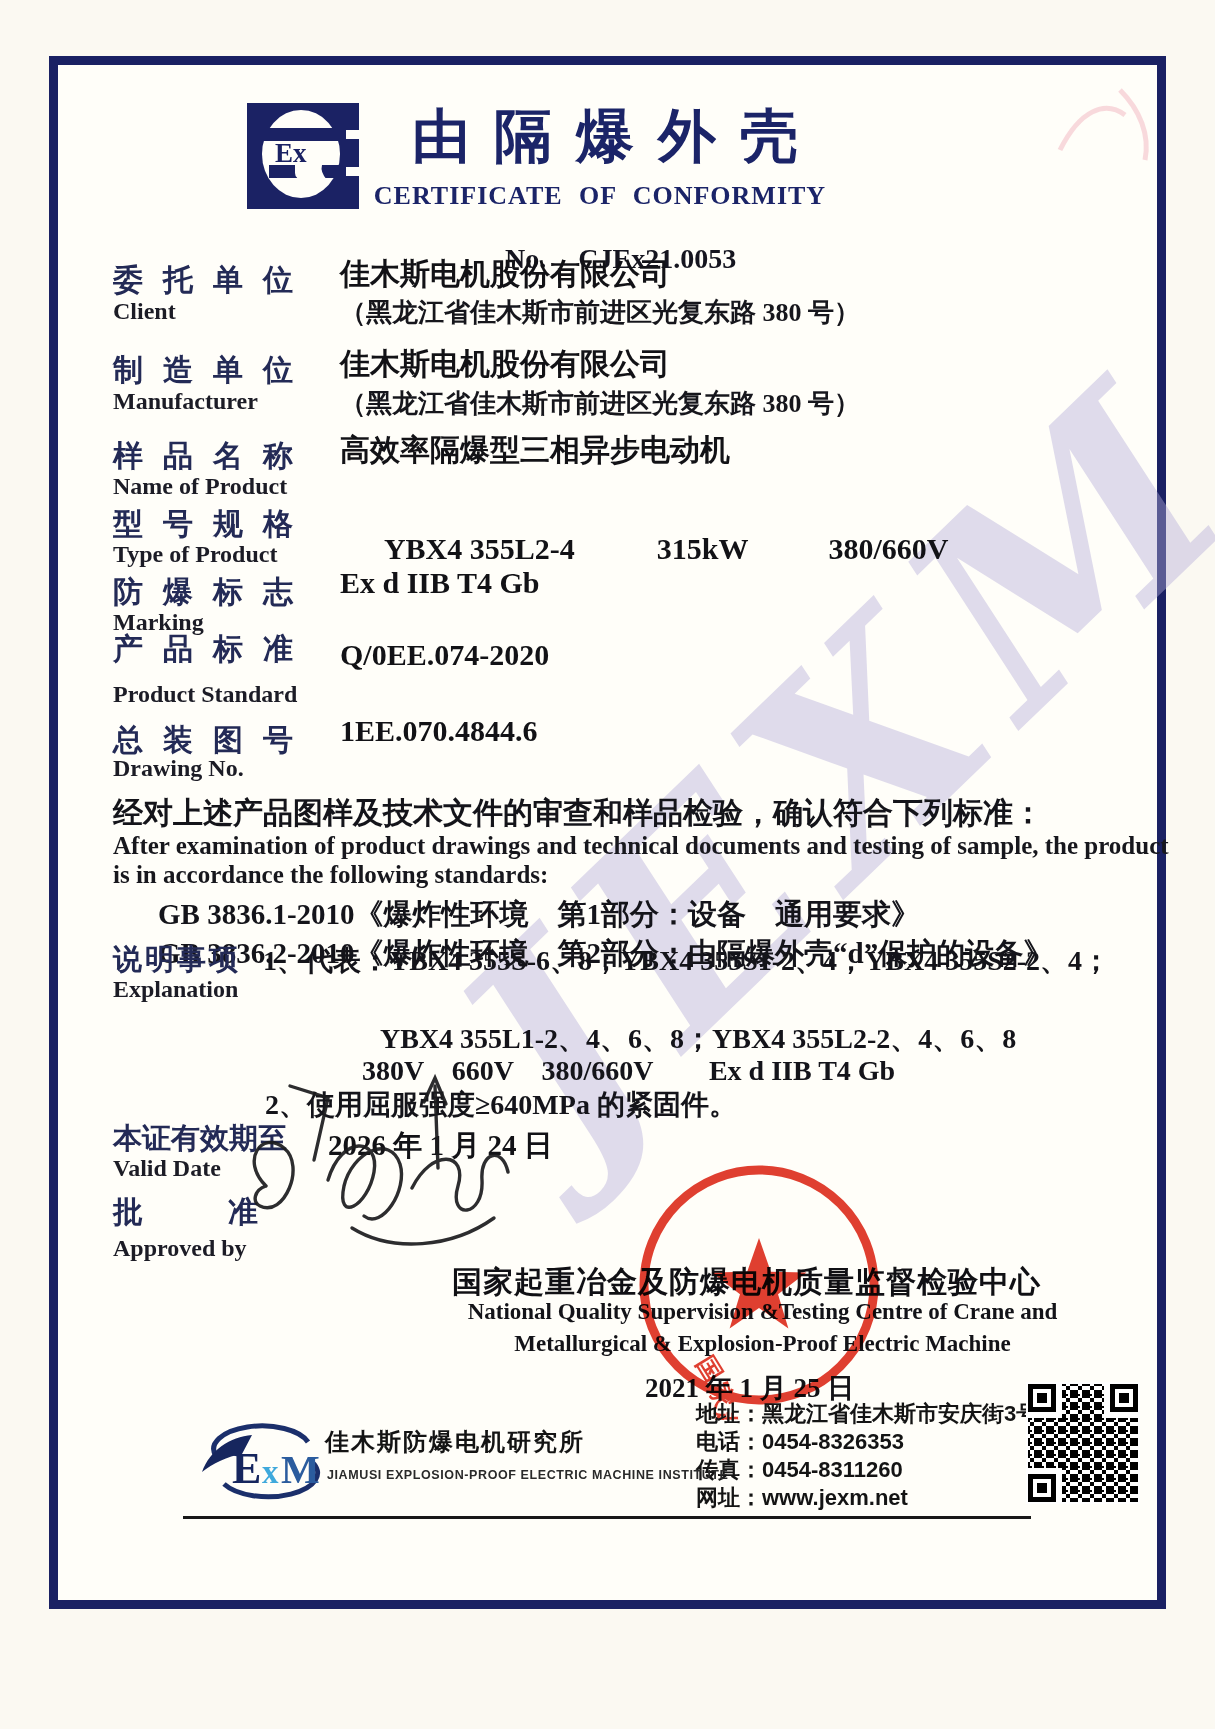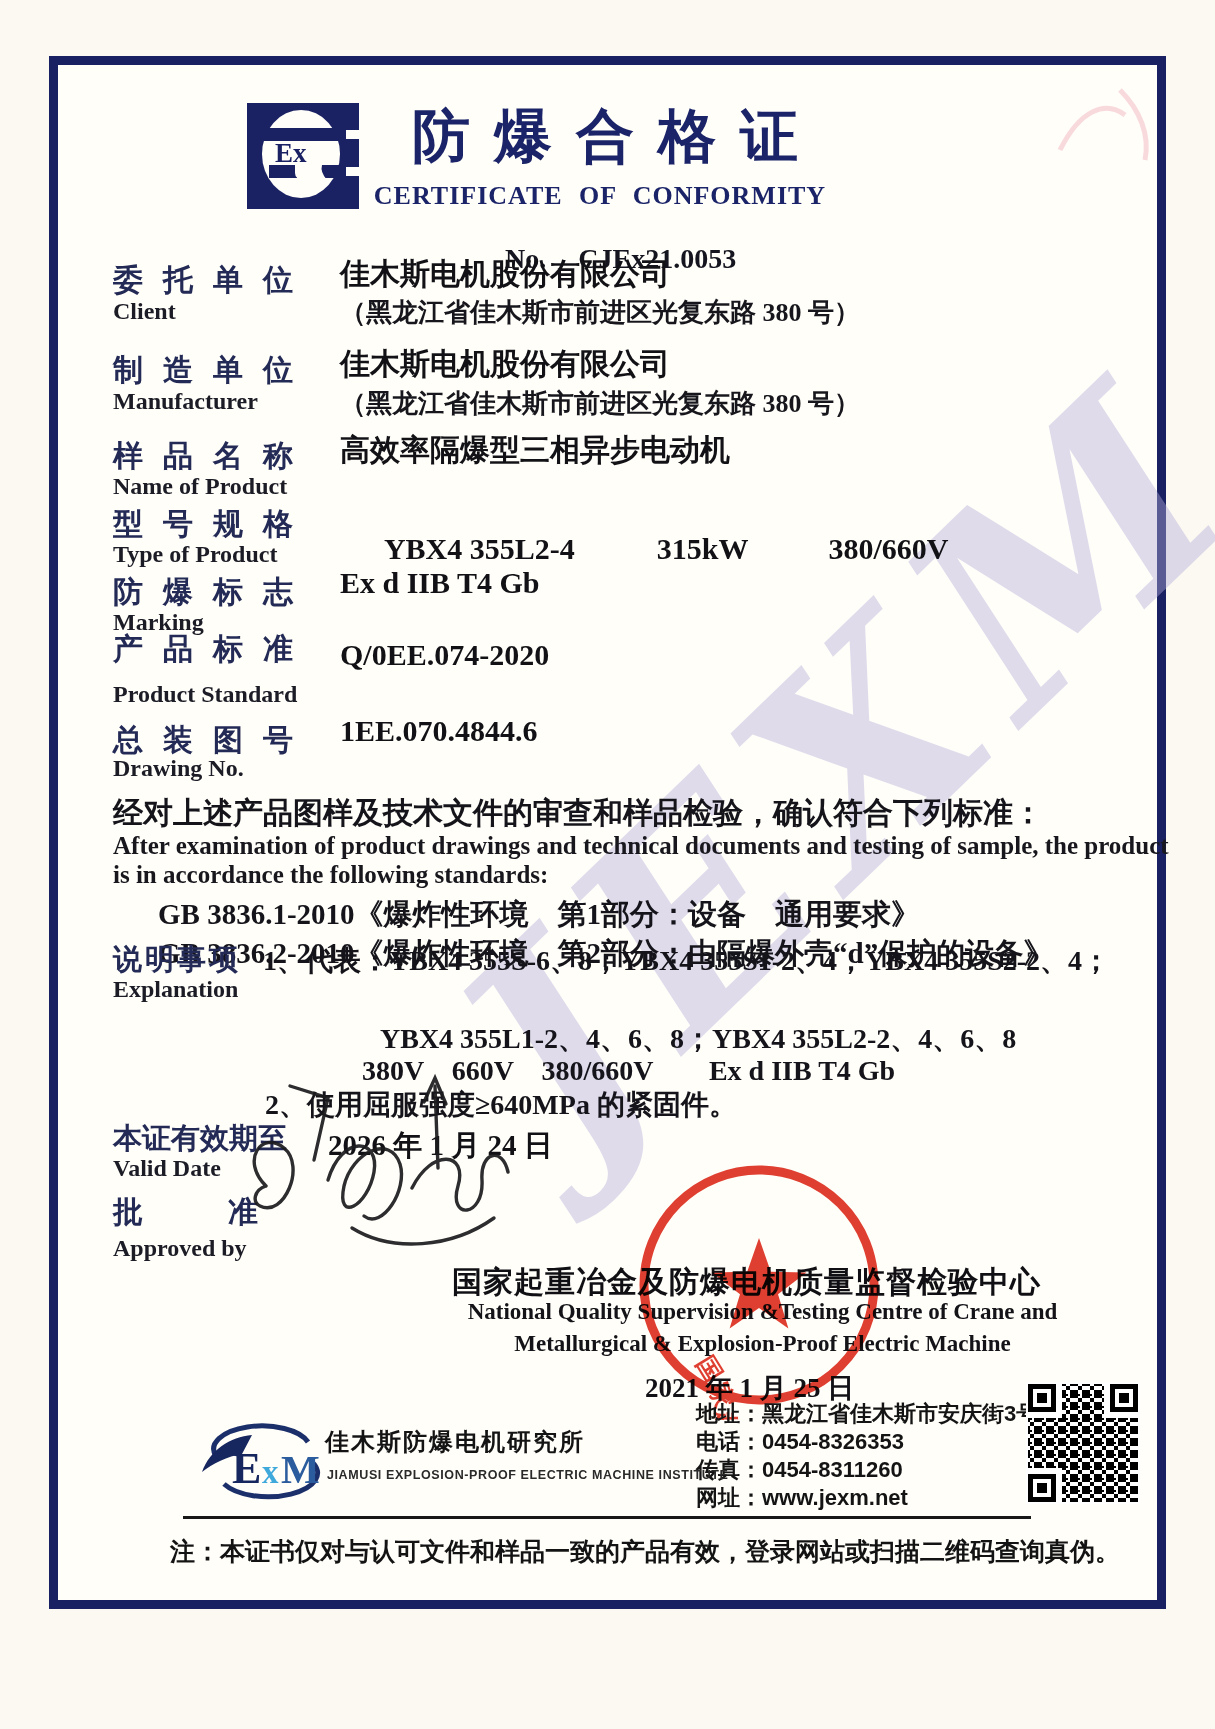--- a/index.html
+++ b/index.html
@@ -43,21 +43,21 @@
     <rect width="112" height="106" fill="#1b2264"></rect>
     <ellipse cx="54" cy="51" rx="39" ry="44" fill="#fffef9"></ellipse>
     <rect x="14" y="25" width="98" height="13" fill="#1b2264"></rect>
     <rect x="99" y="27" width="13" height="9" fill="#fffef9"></rect>
     <rect x="22" y="62" width="90" height="13" fill="#1b2264"></rect>
     <rect x="99" y="64" width="13" height="9" fill="#fffef9"></rect>
     <path d="M48,62 L48,70 Q48,77 58,77 L80,77 Q73,69 75,62 Z" fill="#fffef9"></path>
     <text x="28" y="59" font-size="27" font-weight="bold" fill="#1b2264">Ex</text>
   </svg>
 
-  <div class="abs title">防爆合格证</div>
+  <div class="abs title">由隔爆外壳</div>
   <div class="abs subtitle">CERTIFICATE OF CONFORMITY</div>
   <div class="abs cert-no">
     <span>No.</span><span style="display:inline-block;width:32px;"></span><span>CJEx21.0053</span>
   </div>
 
   <div>
     <div class="abs lbl-cn" style="left:113px;top:260px;">委托单位</div>
     <div class="abs lbl-en" style="left:113px;top:298px;">Client</div>
     <div class="abs val" style="left:340px;top:254px;">佳木斯电机股份有限公司</div>
     <div class="abs val-sub" style="left:340px;top:295px;">（黑龙江省佳木斯市前进区光复东路 380 号）</div>
@@ -194,18 +194,17 @@
     <path d="M114,42 A48,23 0 0 1 26,64" stroke="#1b2f6b" stroke-width="5" fill="none"></path>
     <path d="M4,52 C12,30 32,17 54,15 L44,34 C30,36 14,44 4,52 Z" fill="#16265e"></path>
     <text x="34" y="63" font-size="44" font-weight="bold" fill="#16265e" font-family="'Liberation Sans',sans-serif">E</text>
     <text x="64" y="63" font-size="33" font-weight="bold" fill="#3fa9dc" font-family="'Liberation Sans',sans-serif">x</text>
     <text x="83" y="63" font-size="41" font-weight="bold" fill="#2b5c9e" font-family="'Liberation Sans',sans-serif">M</text>
   </svg>
   <div class="abs sans" style="left:325px;top:1426px;font-size:24px;font-weight:900;letter-spacing:2px;color:#141414;">佳木斯防爆电机研究所</div>
   <div class="abs sans" style="left:327px;top:1468px;font-size:12.5px;font-weight:bold;letter-spacing:.6px;color:#2a2a2a;">JIAMUSI EXPLOSION-PROOF ELECTRIC MACHINE INSTITUTE</div>
 
   <div class="sep"></div>
-  <div class="abs sans note-line">注：本证书仅对与认可文件和样品一致的产品有效，登录网站或扫描二维码查询真伪。</div>
 
   <svg class="abs" style="left:1050px;top:80px;" width="120" height="90" viewBox="0 0 120 90">
     <path d="M10,70 C30,30 55,20 75,35 M70,10 C90,30 100,55 95,80" stroke="rgba(236,150,165,.35)" stroke-width="5" fill="none"></path>
   </svg>
 </div>
 
 </body></html>

